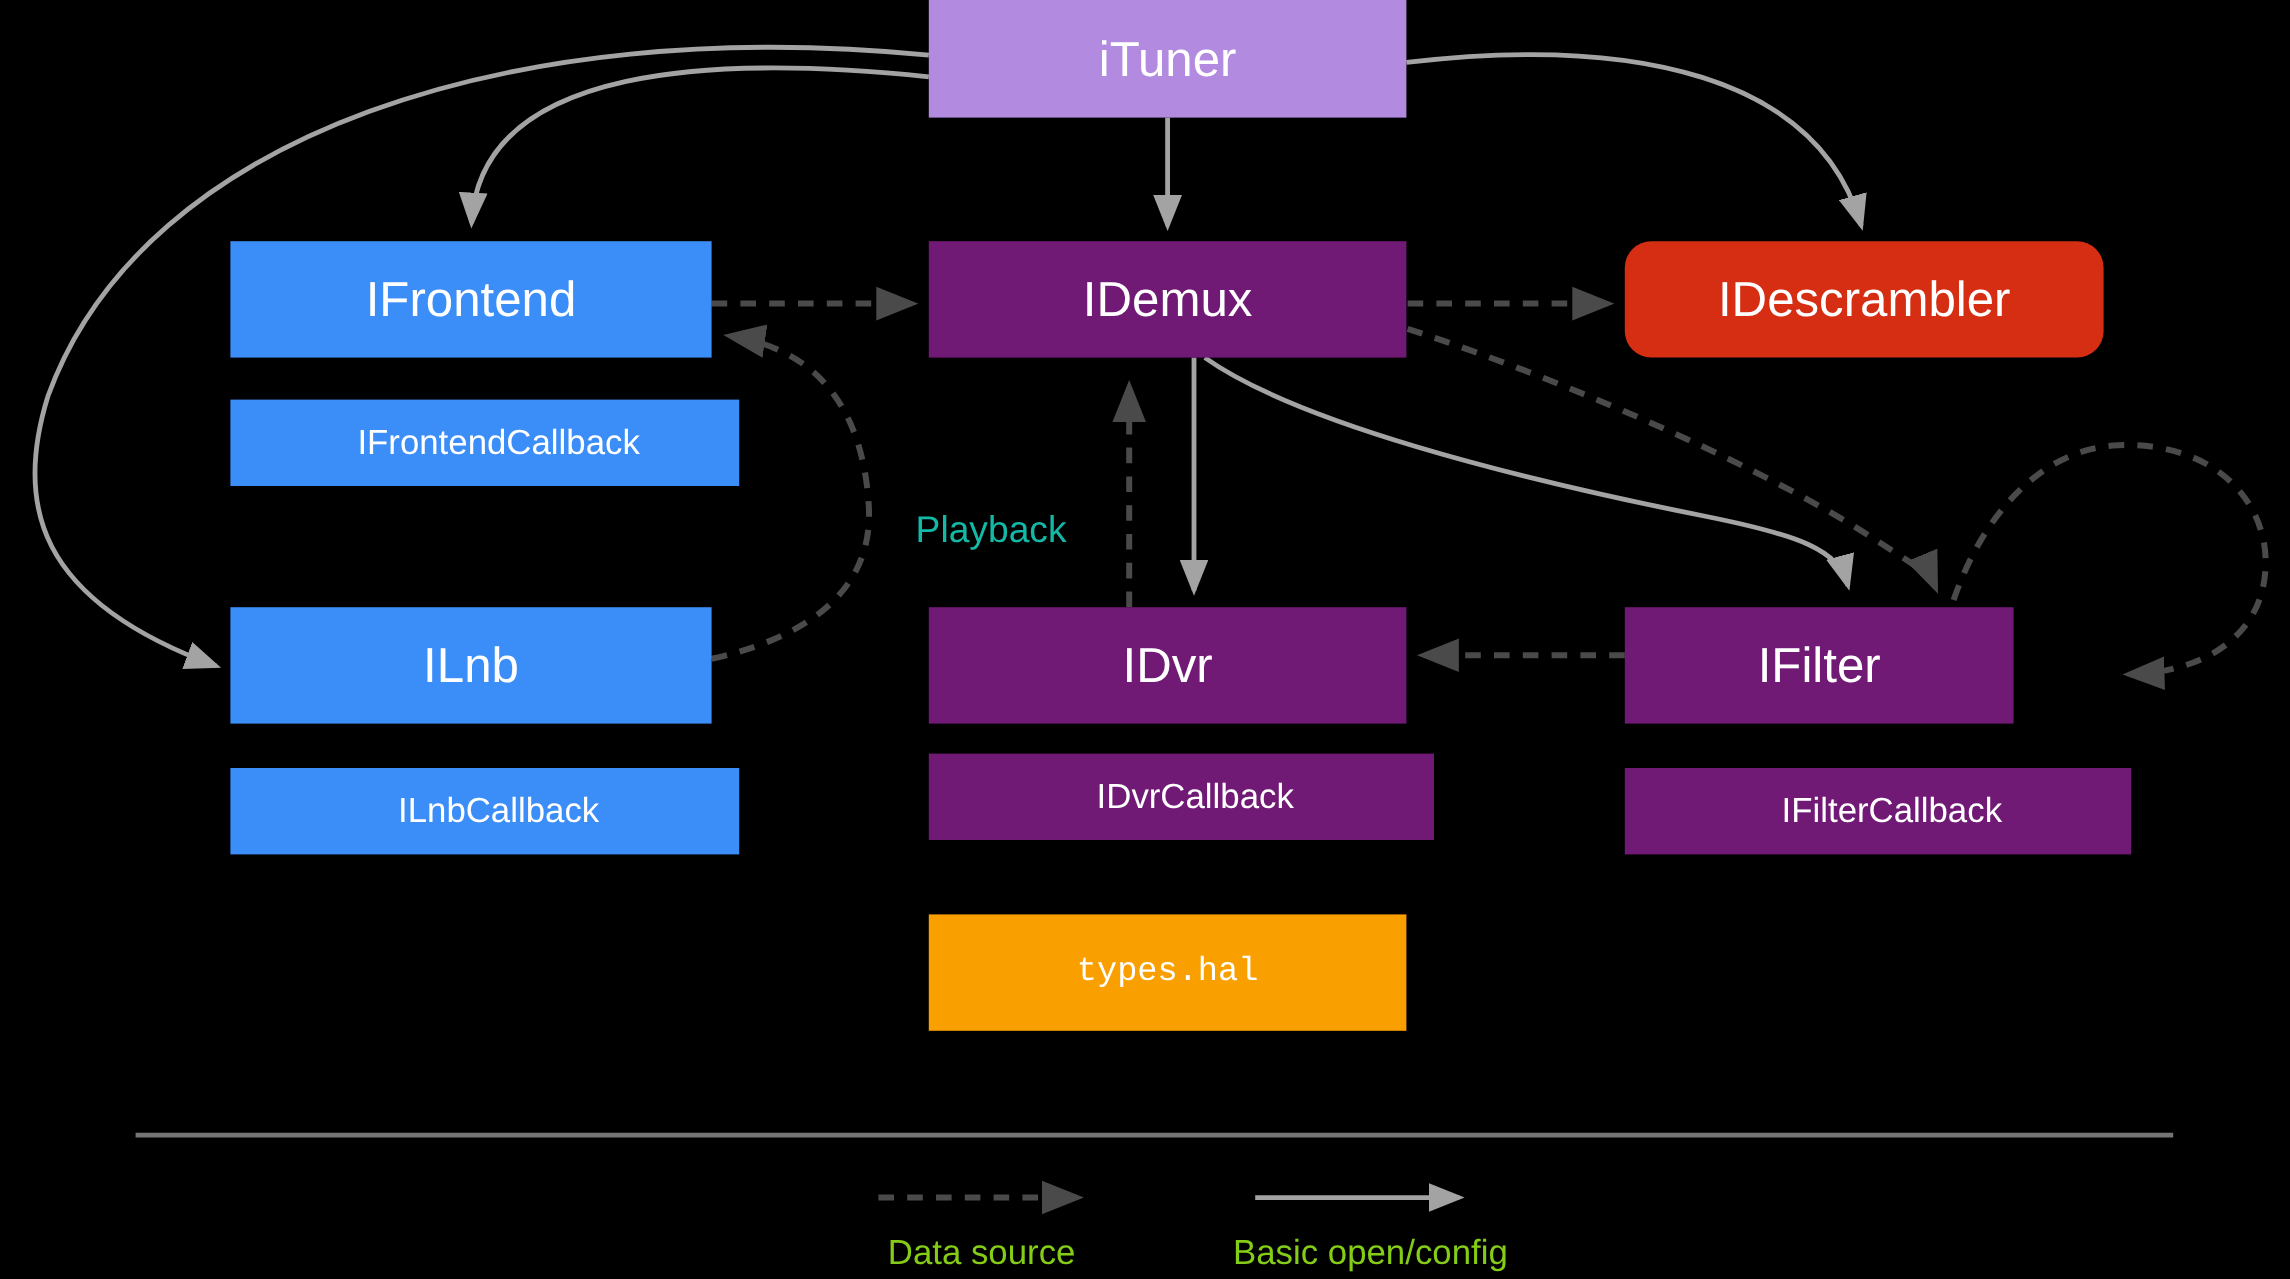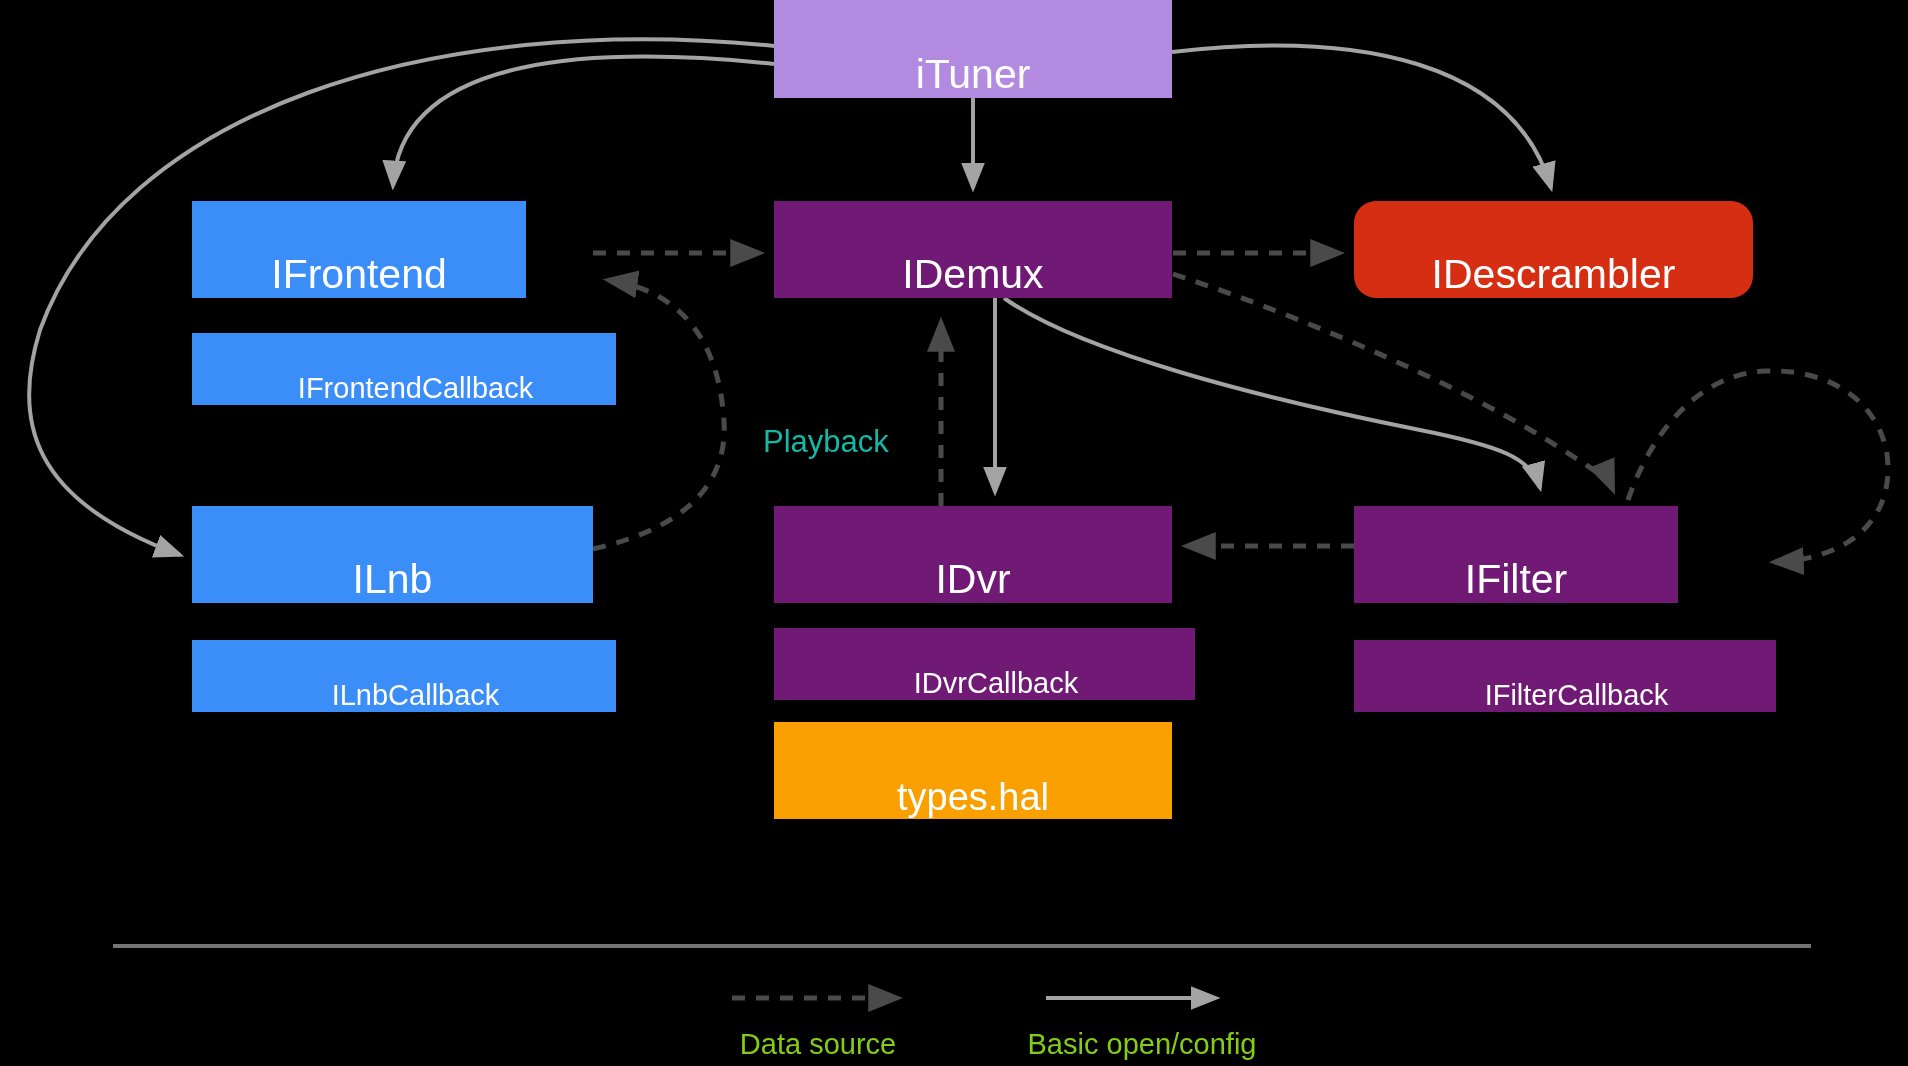--- a/index.html
+++ b/index.html
@@ -6,21 +6,21 @@
   #stage{
     position:relative;
     width:1908px;height:1066px;
     background:#000;
     font-family:"Liberation Sans", sans-serif;
     overflow:hidden;
   }
   #arrow-layer{position:absolute;left:0;top:0;width:1908px;height:1066px;}
   .node{
     position:absolute;
-    display:flex;align-items:flex-end;justify-content:center;
+    display:flex;align-items:center;justify-content:center;
     color:#fff;
     text-align:center;
   }
   .node.main{font-size:41px;}
   .node.cb{font-size:29px;padding-left:23px;}
   .purple{background:#b28be0;}
   .blue{background:#3b8df8;}
   .green{background:#701a75;}
   .red{background:#d52e12;}
   .orange{background:#f9a000;}
@@ -73,21 +73,21 @@
 
     <line x1="113" y1="946" x2="1811" y2="946" stroke="#757575" stroke-width="4"></line>
     <path d="M 732 998 L 898 998" stroke="#4a4a4a" stroke-width="5" fill="none" stroke-dasharray="13 11" marker-end="url(#ah-dash)"></path>
     <path d="M 1046 998 L 1216 998" stroke="#a3a3a3" stroke-width="4" fill="none" marker-end="url(#ah-solid)"></path>
   </svg>
 
   <div class="node main purple" style="left:774px;top:0;width:398px;height:98px;">
     <span>iTuner</span>
   </div>
 
-  <div class="node main blue" style="left:192px;top:201px;width:334px;height:97px;">
+  <div class="node main blue" style="left:192px;top:201px;width:401px;height:97px;">
     <span>IFrontend</span>
   </div>
   <div class="node cb blue" style="left:192px;top:333px;width:401px;height:72px;">
     <span>IFrontendCallback</span>
   </div>
 
   <div class="node main blue" style="left:192px;top:506px;width:401px;height:97px;">
     <span>ILnb</span>
   </div>
   <div class="node cb blue" style="left:192px;top:640px;width:401px;height:72px;">
@@ -96,21 +96,21 @@
 
   <div class="node main green" style="left:774px;top:201px;width:398px;height:97px;">
     <span>IDemux</span>
   </div>
   <div class="node main green" style="left:774px;top:506px;width:398px;height:97px;">
     <span>IDvr</span>
   </div>
   <div class="node cb green" style="left:774px;top:628px;width:398px;height:72px;">
     <span>IDvrCallback</span>
   </div>
-  <div class="node main orange" style="left:774px;top:722px;width:398px;height:97px;font-size:38px;">
+  <div class="node main orange" style="left:774px;top:762px;width:398px;height:97px;font-size:28px;font-family:Liberation Mono, monospace;">
     <span>types.hal</span>
   </div>
 
   <div class="node main red" style="left:1354px;top:201px;width:399px;height:97px;border-radius:22px;">
     <span>IDescrambler</span>
   </div>
   <div class="node main green" style="left:1354px;top:506px;width:324px;height:97px;">
     <span>IFilter</span>
   </div>
   <div class="node cb green" style="left:1354px;top:640px;width:399px;height:72px;">

